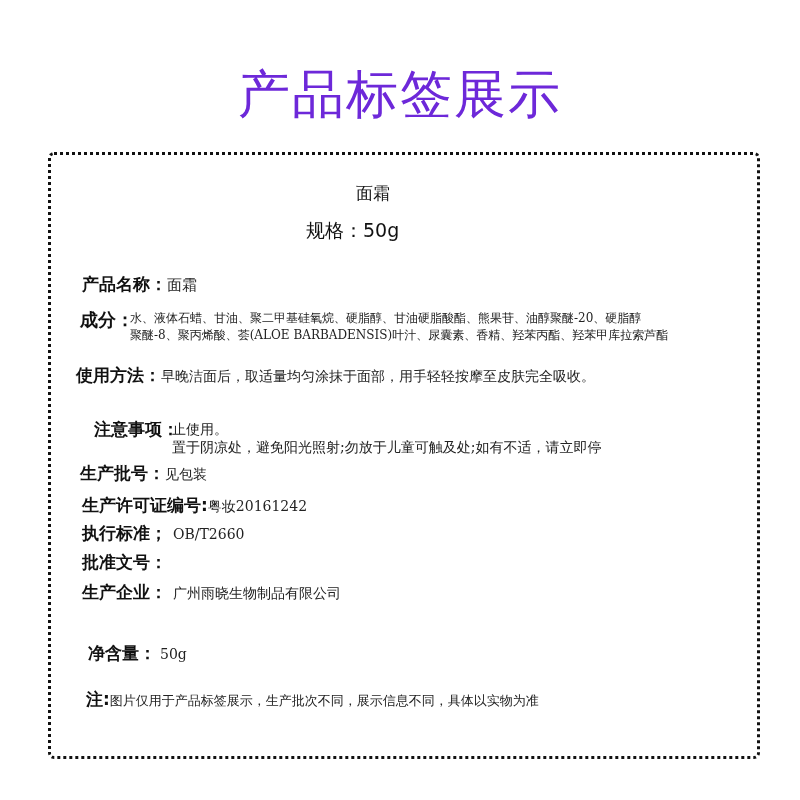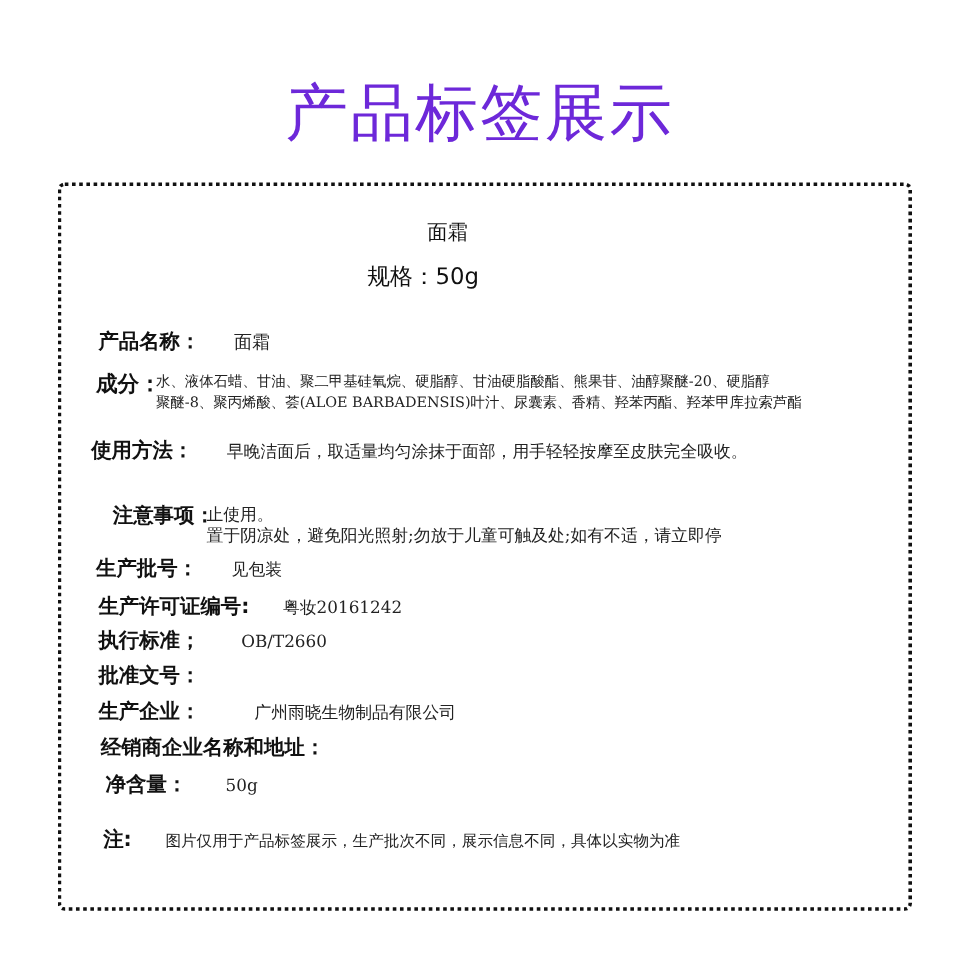--- a/index.html
+++ b/index.html
@@ -12,21 +12,21 @@
     position: absolute; left: 0; top: 60px; width: 800px;
     text-align: center; font-size: 52px; font-weight: normal; letter-spacing: 2px;
     color: #6d28d9;
   }
   .label-box {
     position: absolute; left: 48px; top: 152px; width: 706px; height: 601px;
     border: 3px dotted #111; border-radius: 6px;
   }
   .product-head { position: absolute; left: 356px; top: 182px; font-size: 17px; }
   .spec-head { position: absolute; left: 306px; top: 218px; font-size: 19px; }
-  .row { position: absolute; left: 0; display: flex; align-items: baseline; gap: 28px; }
+  .row { position: absolute; left: 0; display: flex; align-items: baseline; }
   .k { font-weight: bold; font-size: 17px; white-space: nowrap; }
   .v { font-family: "DejaVu Serif", "Liberation Serif", serif; font-size: 14px; color: #222; }
   .v.sm { font-size: 12px; line-height: 17px; }
   .block { position: absolute; }
 </style>
 </head>
 <body>
 
 <div class="page-title">产品标签展示</div>
 
@@ -75,25 +75,24 @@
   <span class="k">执行标准；</span>
   <span class="v" style="margin-left:6px;">OB/T2660</span>
 </div>
 
 <div class="row" style="left:82px; top:551px;flex-direction:column;">
   <span class="k">批准文号：</span>
 </div>
 
 <div class="row" style="left:82px; top:581px;">
   <span class="k">生产企业：</span>
-  <span class="v" style="margin-left:17px;">广州雨晓生物制品有限公司</span>
+  <span class="v" style="margin-left:6px;">广州雨晓生物制品有限公司</span>
 </div>
 
 <div class="row" style="left:84px; top:611px;">
-  <span class="k">经销商企业名称和地址：</span>
 </div>
 
 <div class="row" style="left:88px; top:642px;">
   <span class="k">净含量：</span>
   <span class="v" style="margin-left:4px;">50g</span>
 </div>
 
 <div class="row" style="left:86px; top:688px;">
   <span class="k">注:</span>
   <span class="v" style="font-size:13px;">图片仅用于产品标签展示，生产批次不同，展示信息不同，具体以实物为准</span>

